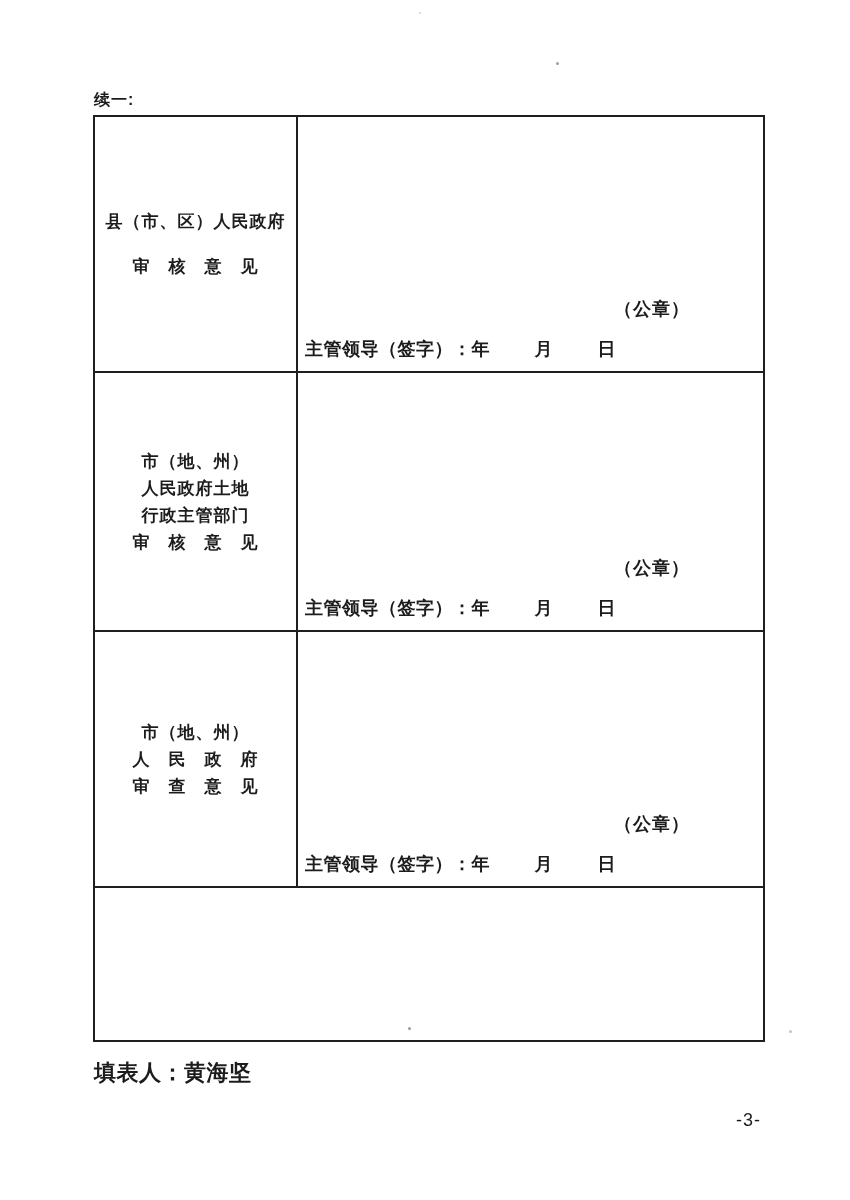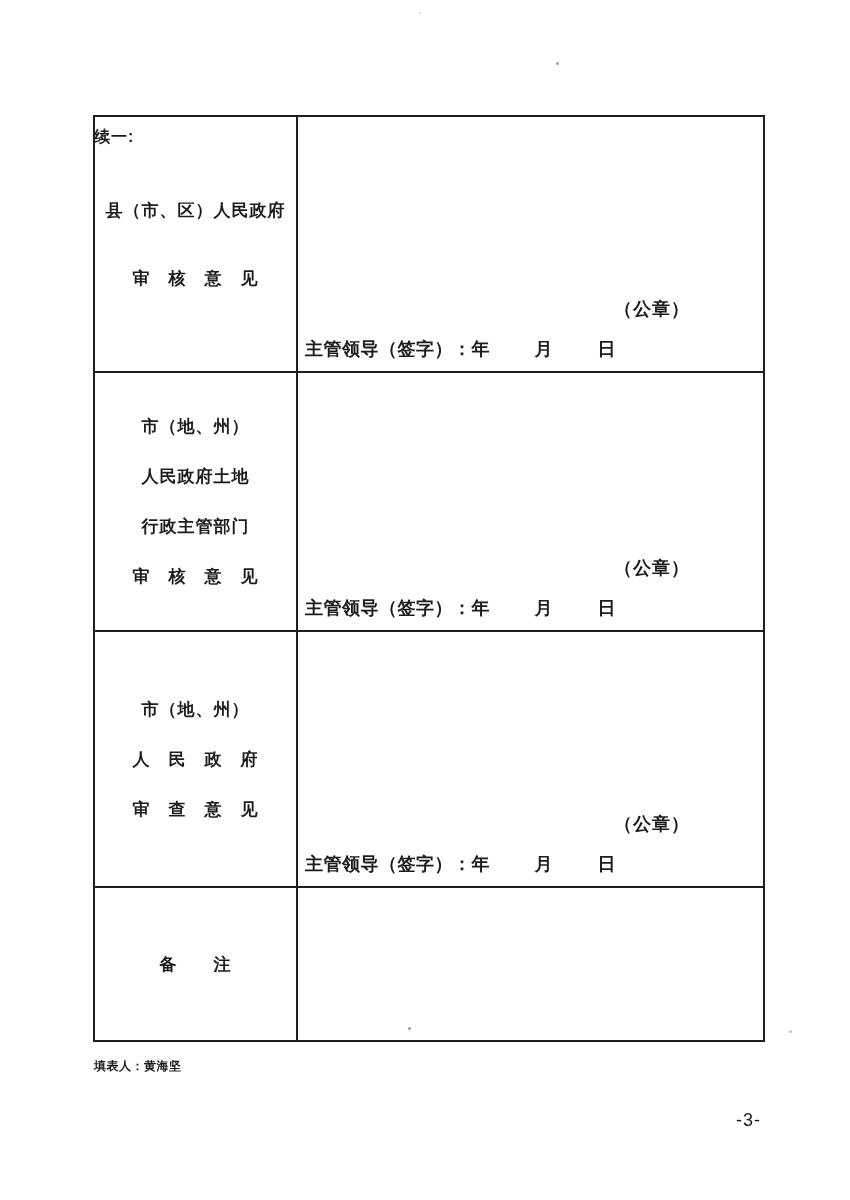--- a/index.html
+++ b/index.html
@@ -16,21 +16,20 @@
     color: #1c1c1c;
     overflow: hidden;
   }
   .continuation {
     position: absolute;
     left: 94px;
     top: 90px;
     font-size: 16px;
     font-weight: 700;
     letter-spacing: 1px;
-    margin-top: 37px;
   }
   .approval-table {
     position: absolute;
     left: 93px;
     top: 115px;
     width: 672px;
     height: 927px;
     border: 2px solid #1f1f1f;
     box-sizing: border-box;
     display: flex;
@@ -47,21 +46,20 @@
   .row-3 { height: 256px; }
   .cell-title {
     width: 203px;
     box-sizing: border-box;
     border-right: 2px solid #1f1f1f;
     display: flex;
     flex-direction: column;
     align-items: center;
     justify-content: center;
     text-align: center;
-    gap: 23px;
   }
   .cell-title .line {
     font-size: 17px;
     font-weight: 700;
     line-height: 27px;
     letter-spacing: 1px;
     white-space: pre;
   }
   .row-1 .cell-title .line { line-height: 45px; }
   .cell-body {
@@ -95,21 +93,21 @@
     display: flex;
     gap: 45px;
     margin-right: 24px;
     font-size: 18px;
     font-weight: 700;
   }
   .preparer {
     position: absolute;
     left: 94px;
     top: 1058px;
-    font-size: 12px;
+    font-size: 22px;
     font-weight: 700;
     letter-spacing: 0.5px;
   }
   .page-number {
     position: absolute;
     left: 736px;
     top: 1110px;
     font-size: 18px;
     font-weight: 400;
     letter-spacing: 1px;
@@ -183,23 +181,20 @@
           <span class="date-group">
             <span>年</span>
             <span>月</span>
             <span>日</span>
           </span>
         </div>
       </div>
     </div>
 
     <div class="t-row row-4">
-      <div class="cell-title">
-        <div class="line">备　　注</div>
-      </div>
       <div class="cell-body"></div>
     </div>
 
   </div>
 
   <div class="preparer">填表人：黄海坚</div>
 
   <div class="page-number">-3-</div>
 
   <div class="speck speck-1"></div>

